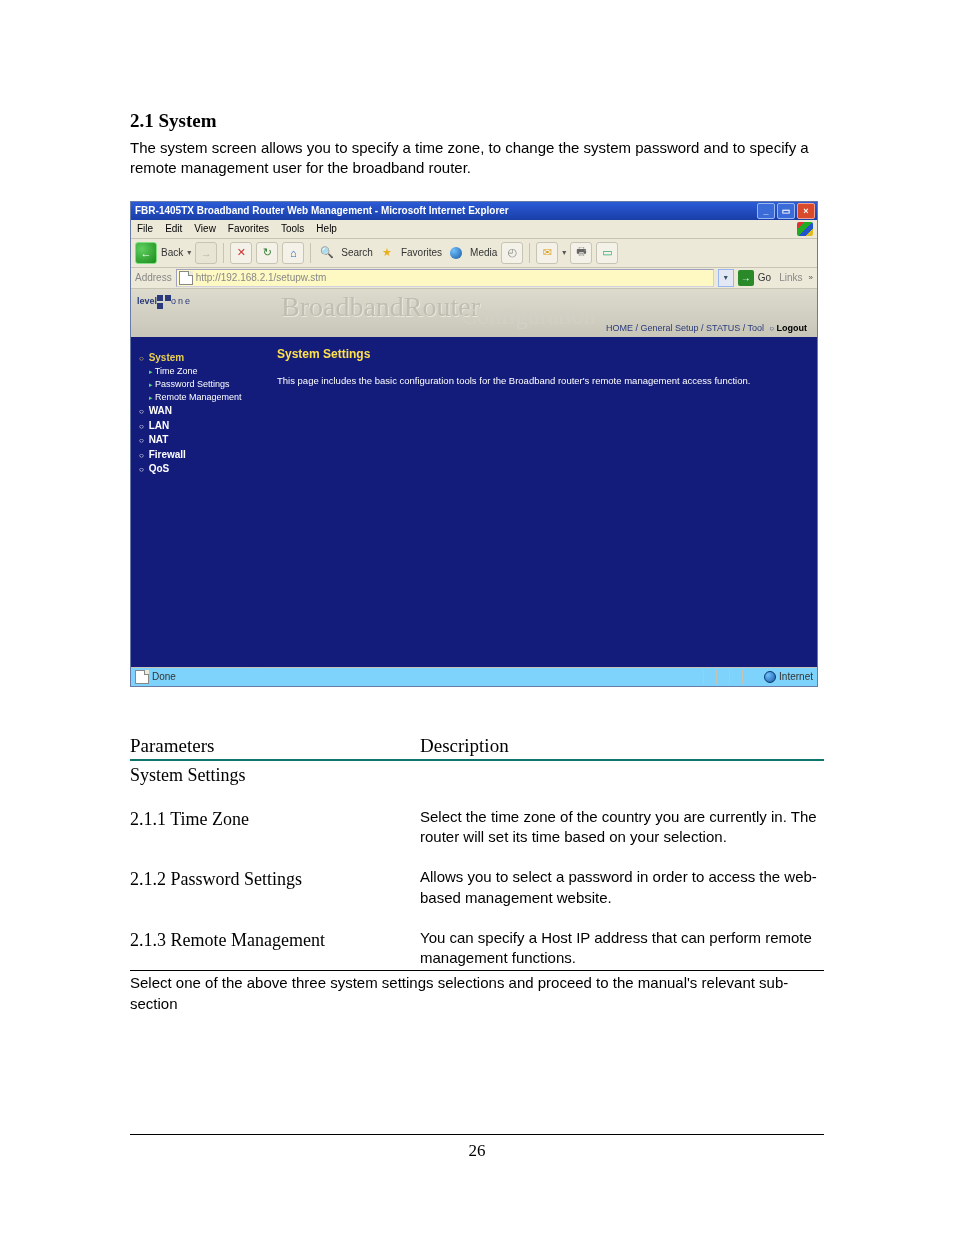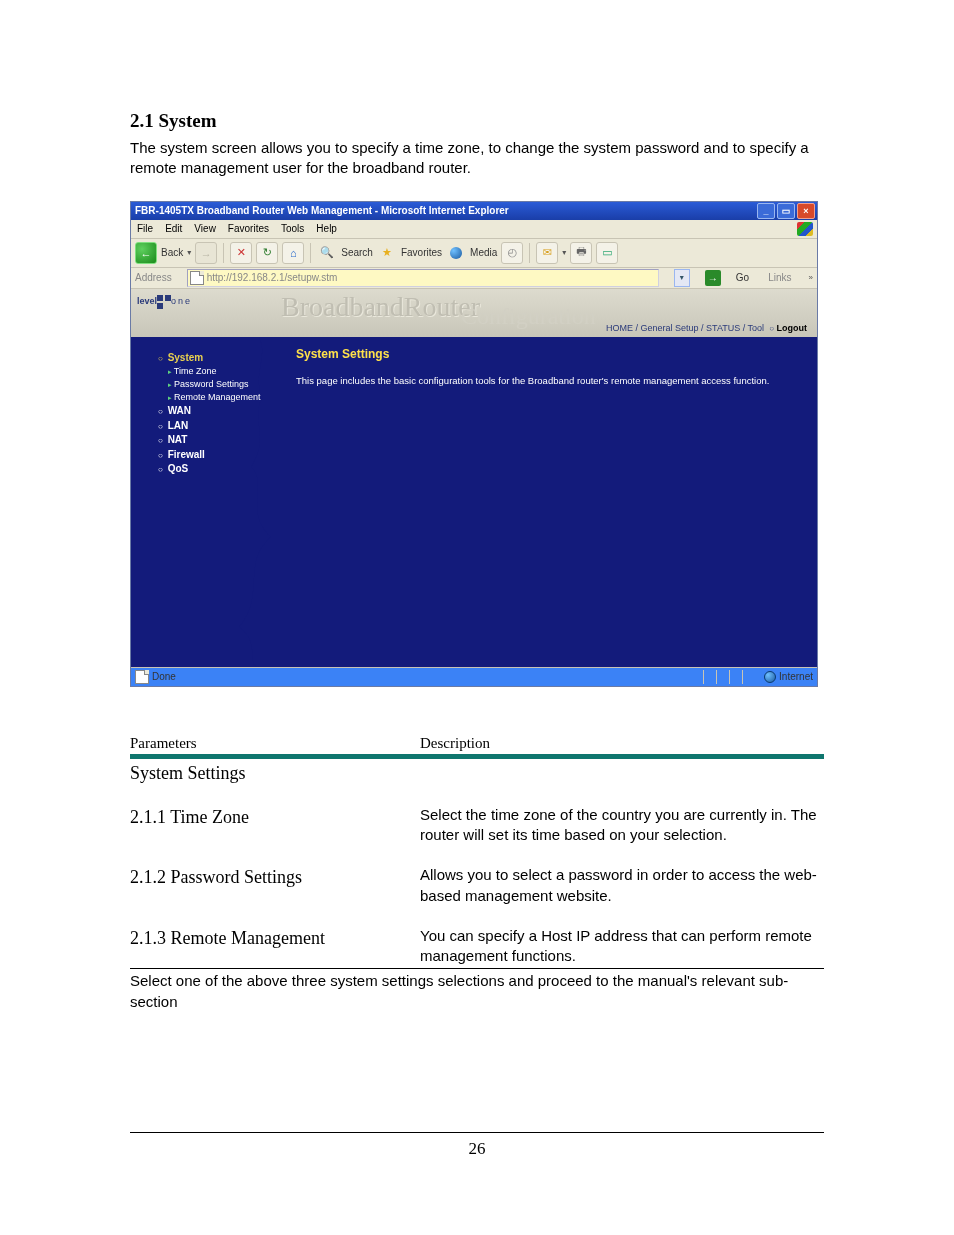--- a/index.html
+++ b/index.html
@@ -104,21 +104,21 @@
     background: #e8e5d5;
     color: #b8b5a5;
   }
   .tb-sep { width: 1px; height: 20px; background: #c8c4b4; margin: 0 2px; }
   .tb-label { color: #333; }
   .addrbar {
     height: 20px;
     background: #ece9d8;
     display: flex;
     align-items: center;
-    gap: 15px;
+    gap: 4px;
     padding: 0 4px;
     border-bottom: 1px solid #c8c4b4;
     font-size: 10px;
   }
   .addrbar .label { color: #888; }
   .addrbar .url-box {
     flex: 1;
     height: 16px;
     background: #fef9c3;
     border: 1px solid #a0a0c0;
@@ -195,21 +195,20 @@
   .banner .breadcrumb .bullet { font-size: 8px; }
   .content-area {
     display: flex;
     height: 330px;
   }
   
   .navwrap {
     width: 128px;
     position: relative;
     background: #131b7b;
-    padding-left: 19px;
   }
   .navwrap svg.curve {
     position: absolute;
     left: 0; top: 0;
     width: 160px; height: 330px;
     pointer-events: none;
   }
   .navlist {
     position: relative;
     padding: 14px 4px 0 8px;
@@ -243,21 +242,21 @@
     font-size: 12px;
     margin-bottom: 14px;
   }
   .mainpane .desc {
     font-size: 9.5px;
     color: #fff;
     line-height: 1.3;
   }
   .statusbar-ie {
     height: 18px;
-    background: #3b82f6;
+    background: #7dd3fc;
     border-top: 1px solid #c8c4b4;
     display: flex;
     align-items: center;
     font-size: 10px;
     color: #333;
     padding: 0 4px;
     justify-content: space-between;
   }
   .statusbar-ie .left { display: flex; align-items: center; gap: 3px; }
   .statusbar-ie .right { display: flex; align-items: center; gap: 3px; }
@@ -270,22 +269,22 @@
   
   .param-table {
     width: 100%;
     border-collapse: collapse;
     font-size: 16px;
   }
   .param-table th {
     text-align: left;
     font-family: "Times New Roman", Times, serif;
     font-weight: normal;
-    font-size: 15px;
-    border-bottom: 5px solid #0f766e;
+    font-size: 19px;
+    border-bottom: 2px solid #0f766e;
     padding: 0 0 2px 0;
   }
   .param-table td {
     vertical-align: top;
     padding: 0;
     font-size: 15px;
     line-height: 1.35;
   }
   .param-table td.pcol {
     width: 290px;

